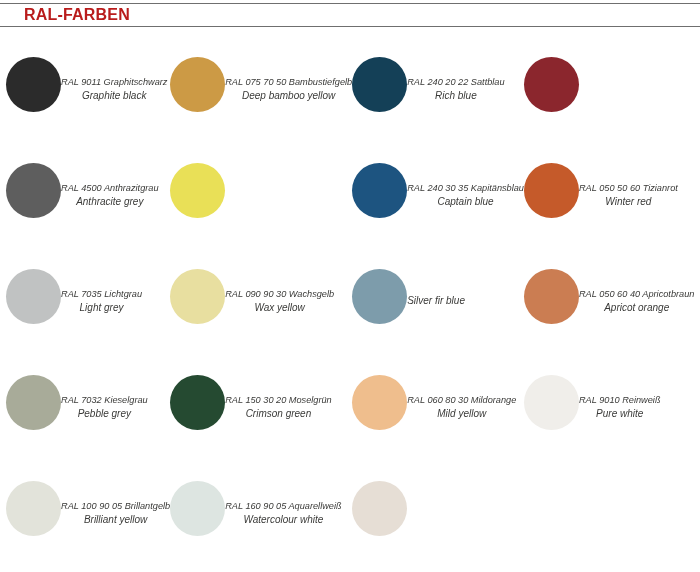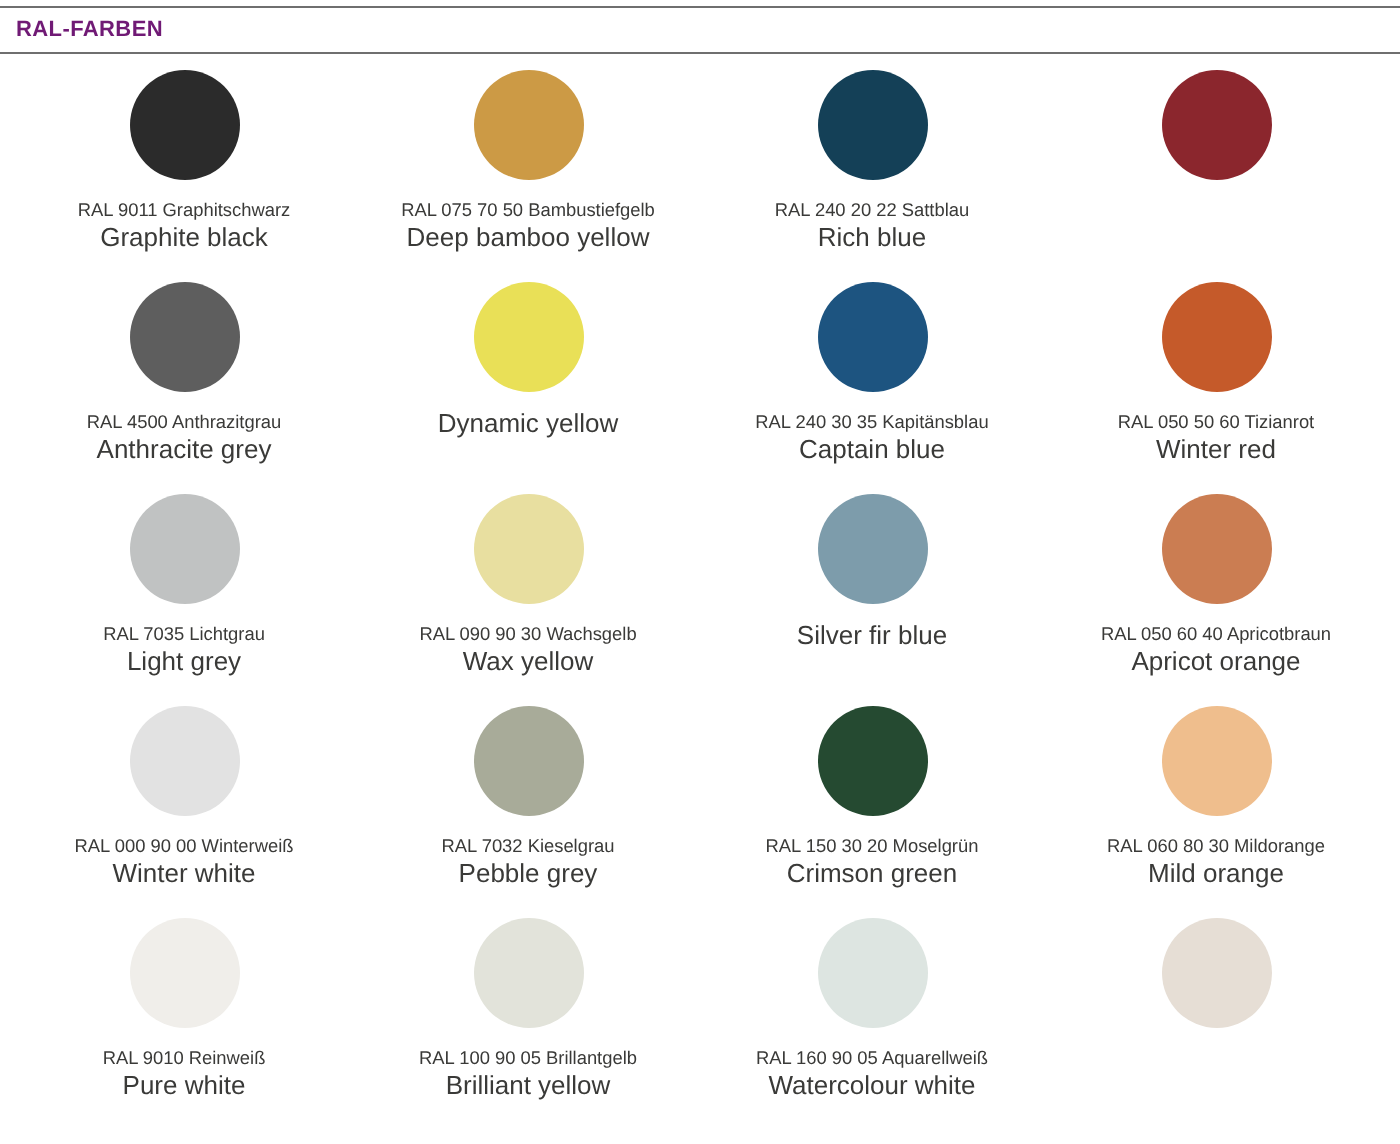--- a/index.html
+++ b/index.html
@@ -28,42 +28,44 @@
     height: 24px;
     display: flex;
     align-items: center;
     padding: 0 8px;
     box-sizing: border-box;
     border-top: 1px solid #6f6f6f;
     border-bottom: 1px solid #6f6f6f;
     margin-top: 3px;
   }
   .header-title {
-    font-size: 11px;
+    font-size: 16px;
     font-weight: bold;
     letter-spacing: 0.2px;
-    color: #701a75;
+    color: #b91c1c;
+    margin-left: 16px;
   }
 
   
   .swatch-grid {
     display: grid;
     grid-template-columns: repeat(4, 1fr);
     grid-auto-rows: 106px;
     padding: 0 6px;
     box-sizing: border-box;
   }
 
   .swatch-cell {
     display: flex;
-    flex-direction: column;
+    flex-direction: row;
     align-items: center;
     justify-content: flex-start;
     padding-top: 8px;
     box-sizing: border-box;
+    font-style: italic;
   }
 
   .swatch-dot {
     width: 55px;
     height: 55px;
     border-radius: 50%;
     flex: 0 0 auto;
   }
 
   .swatch-labels {
@@ -74,21 +76,21 @@
 
   .swatch-name-de {
     display: block;
     font-size: 9.2px;
     color: #3a3a38;
     white-space: nowrap;
   }
 
   .swatch-name-en {
     display: block;
-    font-size: 13px;
+    font-size: 10px;
     color: #3a3a38;
     white-space: nowrap;
   }
 </style>
 </head>
 <body>
 
 <div class="page">
 
   <div class="header">
@@ -123,21 +125,20 @@
       <div class="swatch-cell">
         <div class="swatch-dot" style="background: rgb(94, 94, 94);"></div>
         <div class="swatch-labels">
           <span class="swatch-name-de">RAL 4500 Anthrazitgrau</span>
           <span class="swatch-name-en">Anthracite grey</span>
         </div>
       </div>
       <div class="swatch-cell">
         <div class="swatch-dot" style="background: rgb(233, 224, 87);"></div>
         <div class="swatch-labels">
-          <span class="swatch-name-en">Dynamic yellow</span>
         </div>
       </div>
       <div class="swatch-cell">
         <div class="swatch-dot" style="background: rgb(29, 84, 128);"></div>
         <div class="swatch-labels">
           <span class="swatch-name-de">RAL 240 30 35 Kapitänsblau</span>
           <span class="swatch-name-en">Captain blue</span>
         </div>
       </div>
       <div class="swatch-cell">
@@ -168,45 +169,38 @@
         </div>
       </div>
       <div class="swatch-cell">
         <div class="swatch-dot" style="background: rgb(203, 125, 82);"></div>
         <div class="swatch-labels">
           <span class="swatch-name-de">RAL 050 60 40 Apricotbraun</span>
           <span class="swatch-name-en">Apricot orange</span>
         </div>
       </div>
       <div class="swatch-cell">
-        <div class="swatch-dot" style="background: rgb(226, 226, 226);"></div>
-        <div class="swatch-labels">
-          <span class="swatch-name-de">RAL 000 90 00 Winterweiß</span>
-          <span class="swatch-name-en">Winter white</span>
-        </div>
-      </div>
-      <div class="swatch-cell">
         <div class="swatch-dot" style="background: rgb(168, 171, 153);"></div>
         <div class="swatch-labels">
           <span class="swatch-name-de">RAL 7032 Kieselgrau</span>
           <span class="swatch-name-en">Pebble grey</span>
         </div>
       </div>
       <div class="swatch-cell">
         <div class="swatch-dot" style="background: rgb(37, 74, 49);"></div>
         <div class="swatch-labels">
           <span class="swatch-name-de">RAL 150 30 20 Moselgrün</span>
           <span class="swatch-name-en">Crimson green</span>
         </div>
       </div>
       <div class="swatch-cell">
         <div class="swatch-dot" style="background: rgb(239, 190, 141);"></div>
         <div class="swatch-labels">
           <span class="swatch-name-de">RAL 060 80 30 Mildorange</span>
-          <span class="swatch-name-en">Mild orange</span>
+          <span class="swatch-name-en">Mild yellow</span>
         </div>
       </div>
       <div class="swatch-cell">
         <div class="swatch-dot" style="background: rgb(240, 238, 234);"></div>
         <div class="swatch-labels">
           <span class="swatch-name-de">RAL 9010 Reinweiß</span>
           <span class="swatch-name-en">Pure white</span>
         </div>
       </div>
       <div class="swatch-cell">

